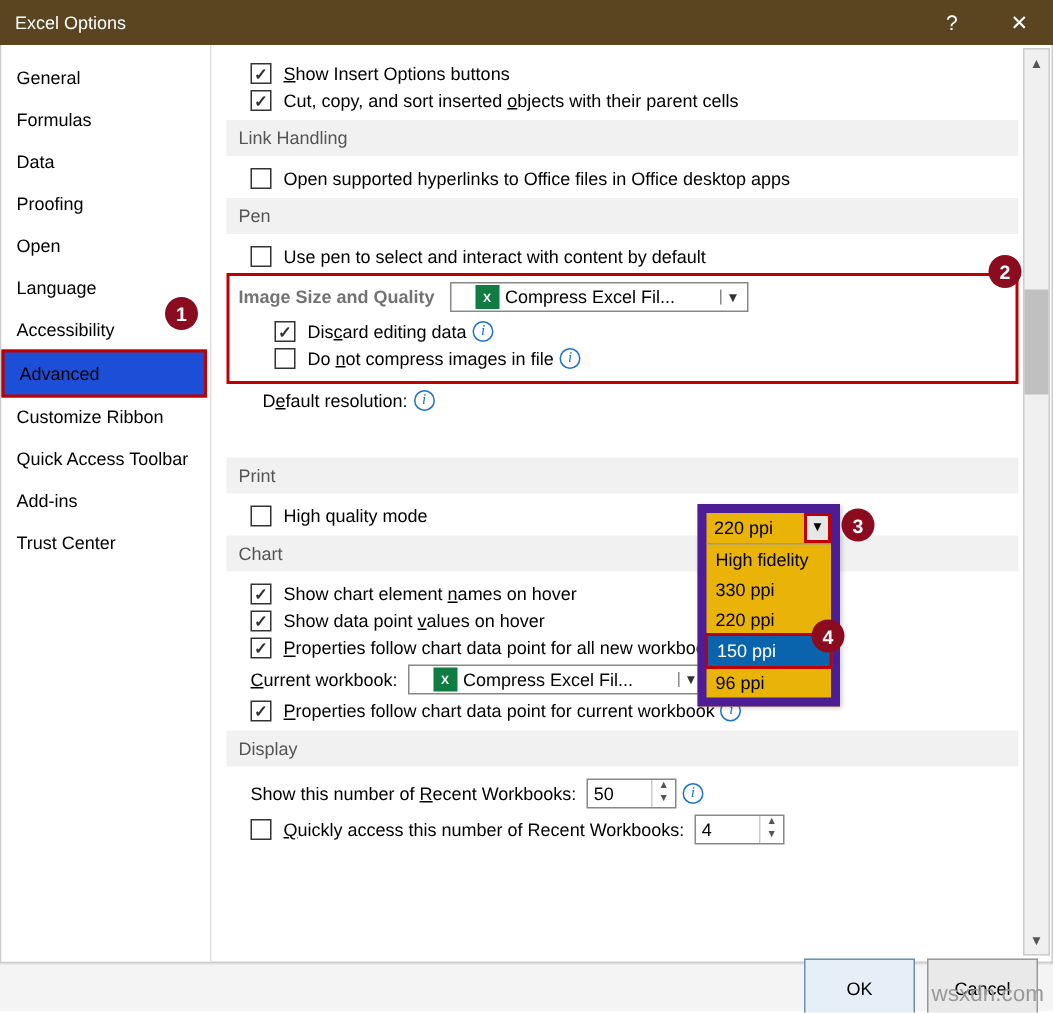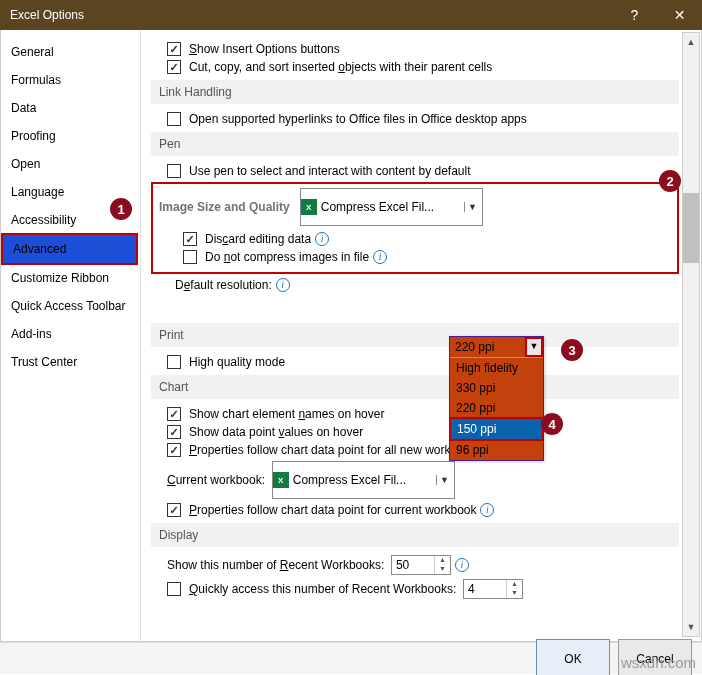--- a/index.html
+++ b/index.html
@@ -19,27 +19,27 @@
 .scrollbar .down{position:absolute;bottom:0;width:100%}
 .scrollbar .thumb{position:absolute;width:16px;left:0;top:160px;height:70px;background:#c0c0c0}
 .section-head{background:#f1f1f1;padding:5px 8px;font-weight:normal;color:#555;margin:6px 0 8px 0}
 .row{display:flex;align-items:center;margin:4px 0 4px 16px}
 .cb{width:14px;height:14px;border:1px solid #333;margin-right:8px;display:inline-flex;align-items:center;justify-content:center;font-size:11px;color:#333;background:#fff}
 .cb.checked::after{content:"✓";font-weight:bold}
 .u{text-decoration:underline}
 .info{display:inline-block;width:14px;height:14px;border:1.5px solid #1a73c7;border-radius:50%;color:#1a73c7;font-size:10px;text-align:center;line-height:12px;margin-left:4px;font-style:italic;font-family:Georgia}
 .info::after{content:"i"}
 .redbox{border:2.5px solid #c00000;padding:4px 6px;margin:4px 0}
-.combo{display:inline-flex;align-items:center;border:1px solid #888;background:#fff;height:38px;padding:0 2px 0 0}
+.combo{display:inline-flex;align-items:center;border:1px solid #888;background:#fff;height:20px;padding:0 2px 0 16px}
 .combo .xl{width:16px;height:16px;background:#107c41;margin-right:4px;display:flex;align-items:center;justify-content:center;color:#fff;font-size:8px;font-weight:bold}
 .combo .xl::after{content:"X"}
 .combo .txt{padding-right:30px}
 .combo .arrow{border-left:1px solid #888;width:16px;text-align:center;font-size:9px;color:#333}
 .callout{width:22px;height:22px;border-radius:50%;background:#8b0c1e;color:#fff;font-weight:bold;font-size:13px;display:inline-flex;align-items:center;justify-content:center;position:absolute;z-index:10}
-.dd{position:absolute;left:308px;top:306px;width:95px;border:1px solid #4c1d95;background:#c2410c;z-index:5;box-shadow:1px 1px 3px rgba(0,0,0,.2)}
+.dd{position:absolute;left:324px;top:306px;width:95px;border:6px solid #4c1d95;background:#eab308;z-index:5;box-shadow:1px 1px 3px rgba(0,0,0,.2)}
 .dd .top{display:flex;border-bottom:1px solid #999}
 .dd .top .val{flex:1;padding:3px 5px}
 .dd .top .btn{width:18px;background:#e6e6e6;border:2px solid #c00000;text-align:center;font-size:9px;line-height:14px}
 .dd .opt{padding:3px 6px}
 .dd .opt.sel{background:#0a64ad;color:#fff;border:2px solid #c00000;margin:-1px}
 .footer{height:32px;display:flex;justify-content:flex-end;align-items:center;padding-right:10px;gap:8px;border-top:1px solid #ddd;background:#f4f4f4}
 .footer button{width:74px;height:40px;border:1px solid #999;background:#e9e9e9}
 .footer button.ok{border:1.5px solid #6b8fb5;background:#e6eef7}
 .spin{display:inline-flex;border:1px solid #888;height:20px}
 .spin .v{width:42px;padding:2px 4px}

